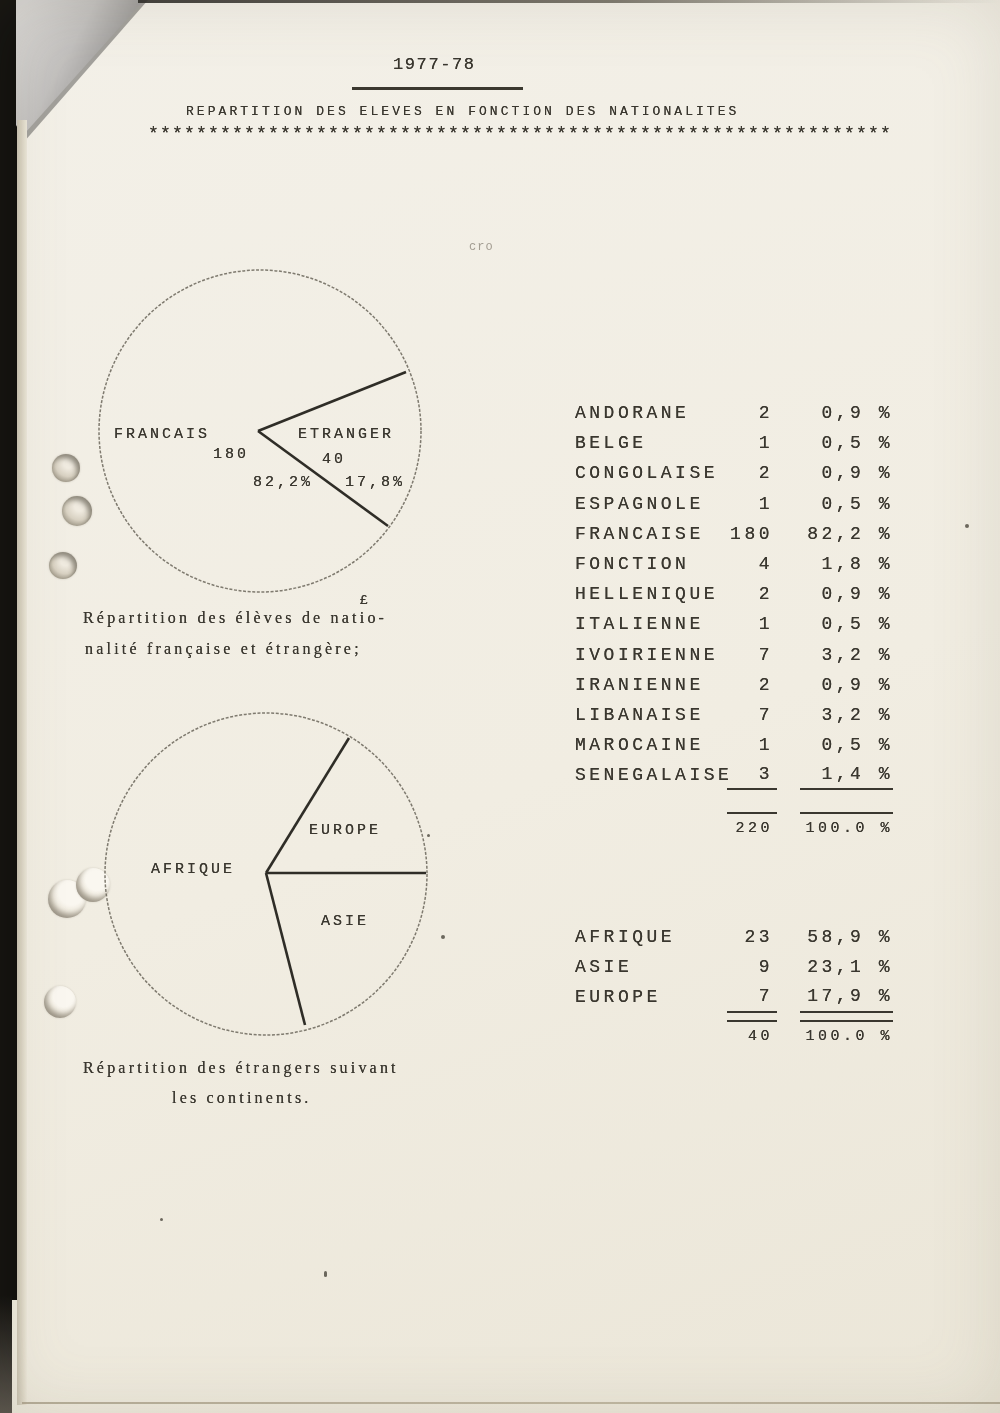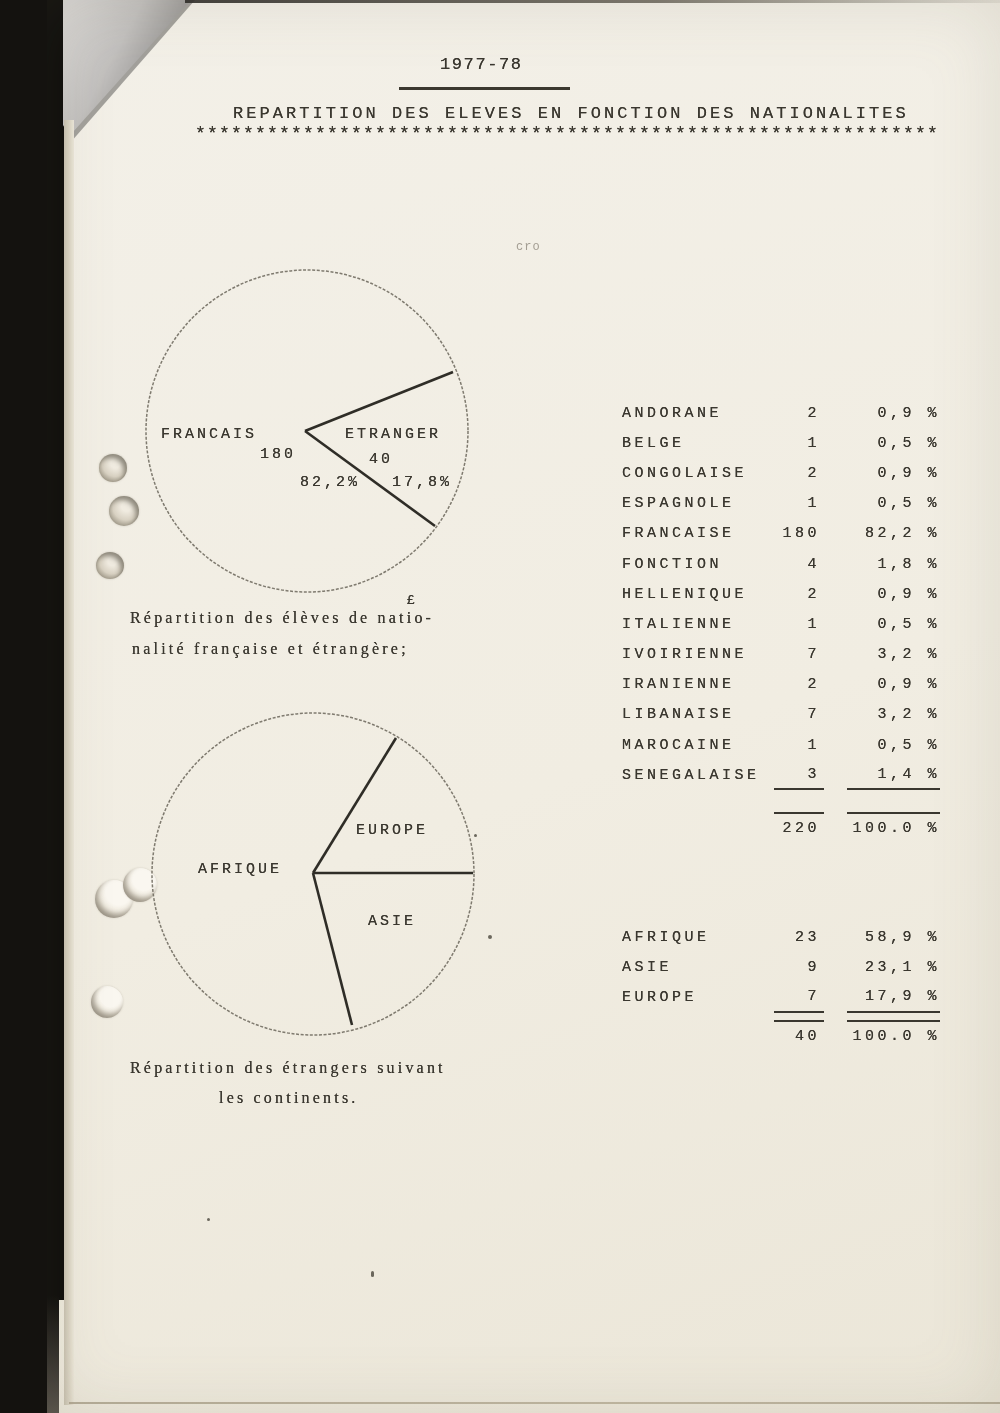--- a/index.html
+++ b/index.html
@@ -5,21 +5,20 @@
   html,body{margin:0;padding:0;}
   body{
     width:1000px;height:1413px;position:relative;overflow:hidden;
     background:#14120f;
     font-family:"Liberation Mono","DejaVu Sans Mono",monospace;
   }
   #page{
     position:absolute;inset:0;
     background:linear-gradient(160deg,#f3f0e8 0%,#f1ede2 55%,#ebe6d8 100%);
     color:#3a372f;
-    margin-left:47px;
   }
   #page::after{
     content:"";position:absolute;inset:0;pointer-events:none;
     box-shadow:inset 0 0 70px rgba(120,110,88,.16);
   }
   .abs{position:absolute;white-space:pre;}
   .ink{color:#3a372f;text-shadow:0 0 .6px rgba(48,45,38,.85);}
   
   .scan-left{position:absolute;left:0;top:0;width:17px;height:1300px;background:#0d0c0a;}
   .scan-left-bottom{position:absolute;left:0;top:1295px;width:12px;height:118px;background:linear-gradient(to bottom,#0d0c0a,#56514a);}
@@ -38,32 +37,32 @@
   .hole{position:absolute;border-radius:50%;
     background:radial-gradient(circle at 58% 35%,#f0ebe0 18%,#d8d1c2 52%,#9c9585 80%,#7b7466 100%);
     box-shadow:inset -3px 4px 5px rgba(62,57,46,.5),0 0 2px rgba(120,113,98,.35);}
   .blob{position:absolute;border-radius:50%;
     background:radial-gradient(circle at 62% 32%,#faf7f0 36%,#ebe5d7 66%,#b3ac9b 100%);
     box-shadow:inset 3px -4px 5px rgba(108,101,88,.55),0 0 2px rgba(130,123,106,.3);}
   .speck{position:absolute;background:#4a463c;border-radius:50%;opacity:.8;}
   
   .year{font-size:17px;letter-spacing:1.6px;}
   .year-underline{position:absolute;background:#3b382f;height:2.5px;}
-  .heading{font-size:17px;letter-spacing:3.05px;}
+  .heading{font-size:13px;letter-spacing:3.05px;}
   .stars{font-size:18px;letter-spacing:1.2px;overflow:hidden;width:752px;}
   .faint{color:rgba(96,90,76,.55);text-shadow:none;}
   
   svg.pie{position:absolute;overflow:visible;}
   .pie-label{font-size:15px;letter-spacing:3px;}
   
   .caption{font-size:16px;letter-spacing:3.2px;font-family:Liberation Serif, serif;}
   .stray{font-size:13px;letter-spacing:0;}
   
   .ttable{position:absolute;left:575px;width:320px;}
-  .trow{height:30.2px;display:flex;align-items:center;font-size:15px;letter-spacing:3.5px;}
+  .trow{height:30.2px;display:flex;align-items:center;font-size:18px;letter-spacing:3.5px;}
   .cell{display:flex;align-items:center;height:100%;box-sizing:border-box;}
   .cell-label{width:152px;}
   .cell-count{width:50px;justify-content:flex-end;padding-right:4px;}
   .cell-pct{width:93px;margin-left:23px;justify-content:flex-end;}
   .underlined{border-bottom:2px solid #3a372f;}
   .totals{position:absolute;left:575px;display:flex;font-size:15px;letter-spacing:3.5px;}
   .tcell{border-top:2px solid #3a372f;padding-top:6px;display:flex;justify-content:flex-end;box-sizing:border-box;}
   .tcell-count{width:50px;margin-left:152px;padding-right:4px;}
   .tcell-pct{width:93px;margin-left:23px;font-family:Liberation Mono, monospace;}
 </style>

